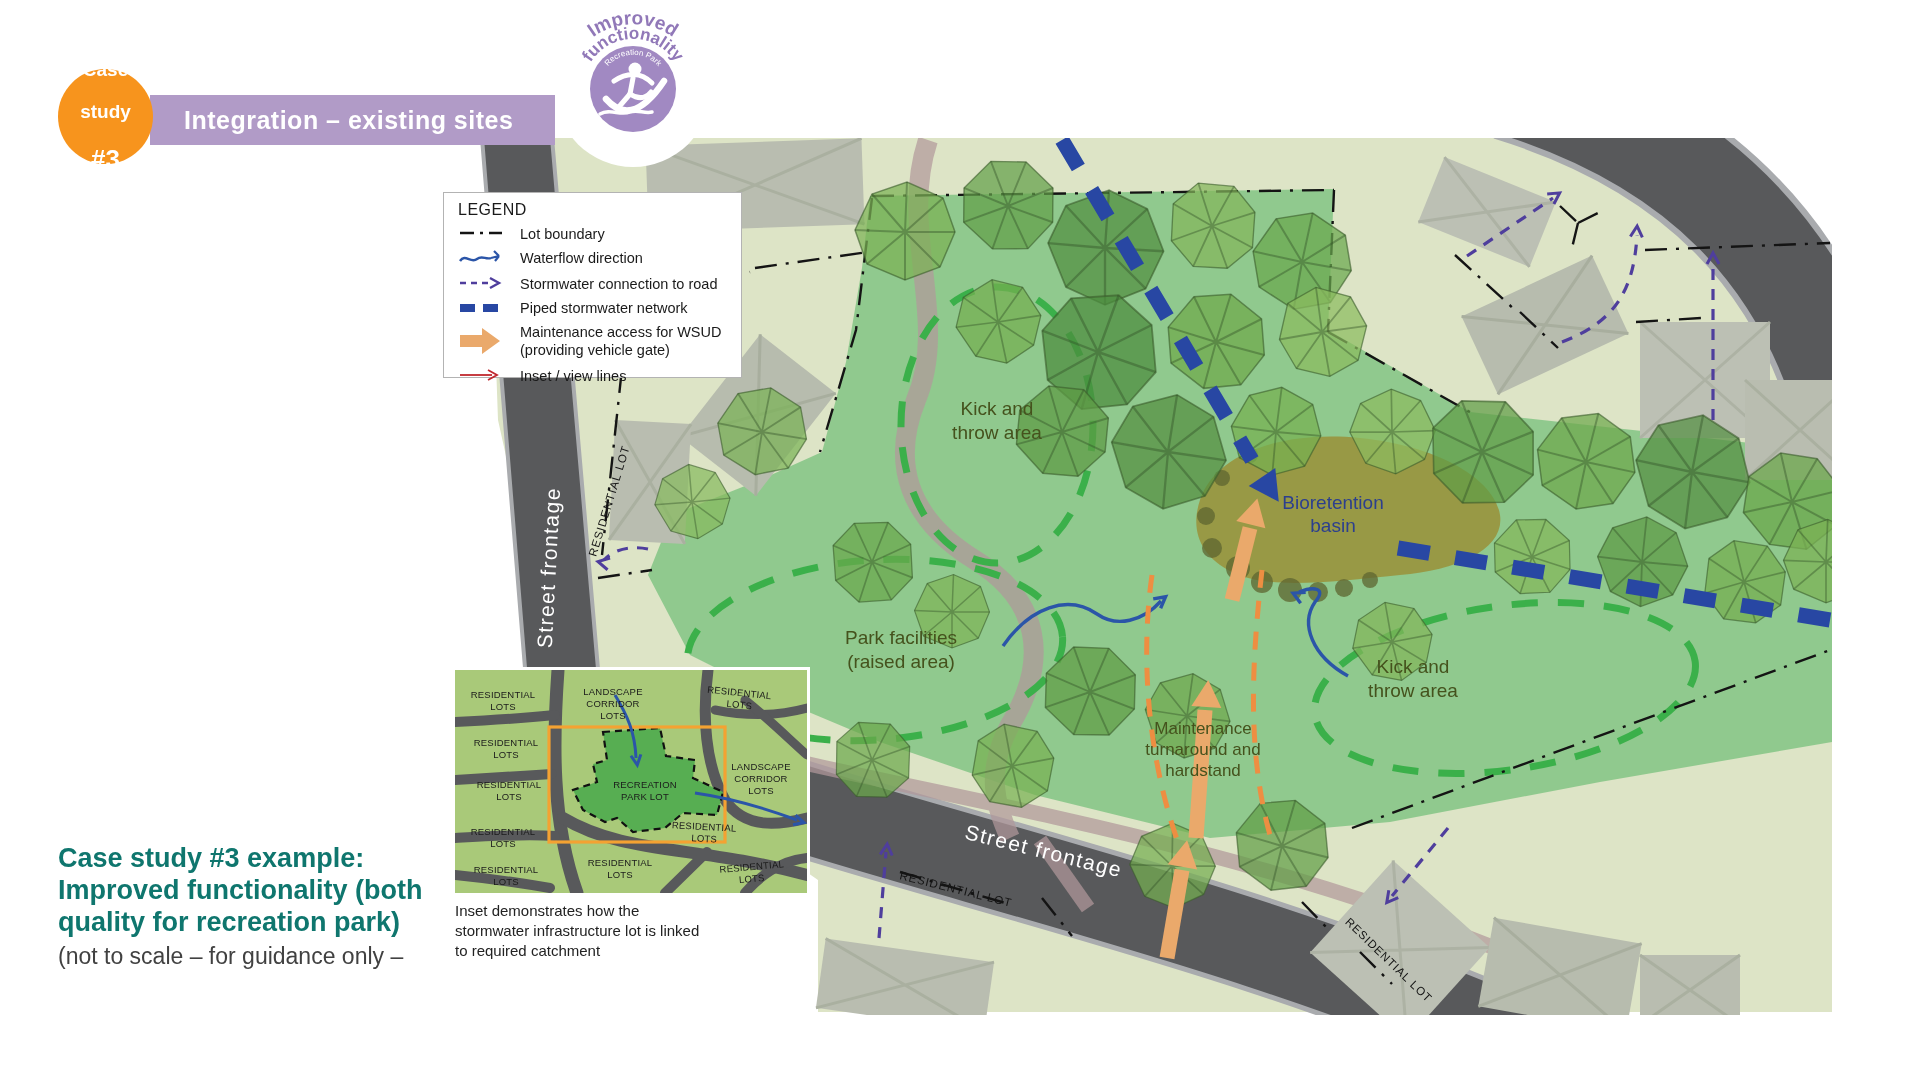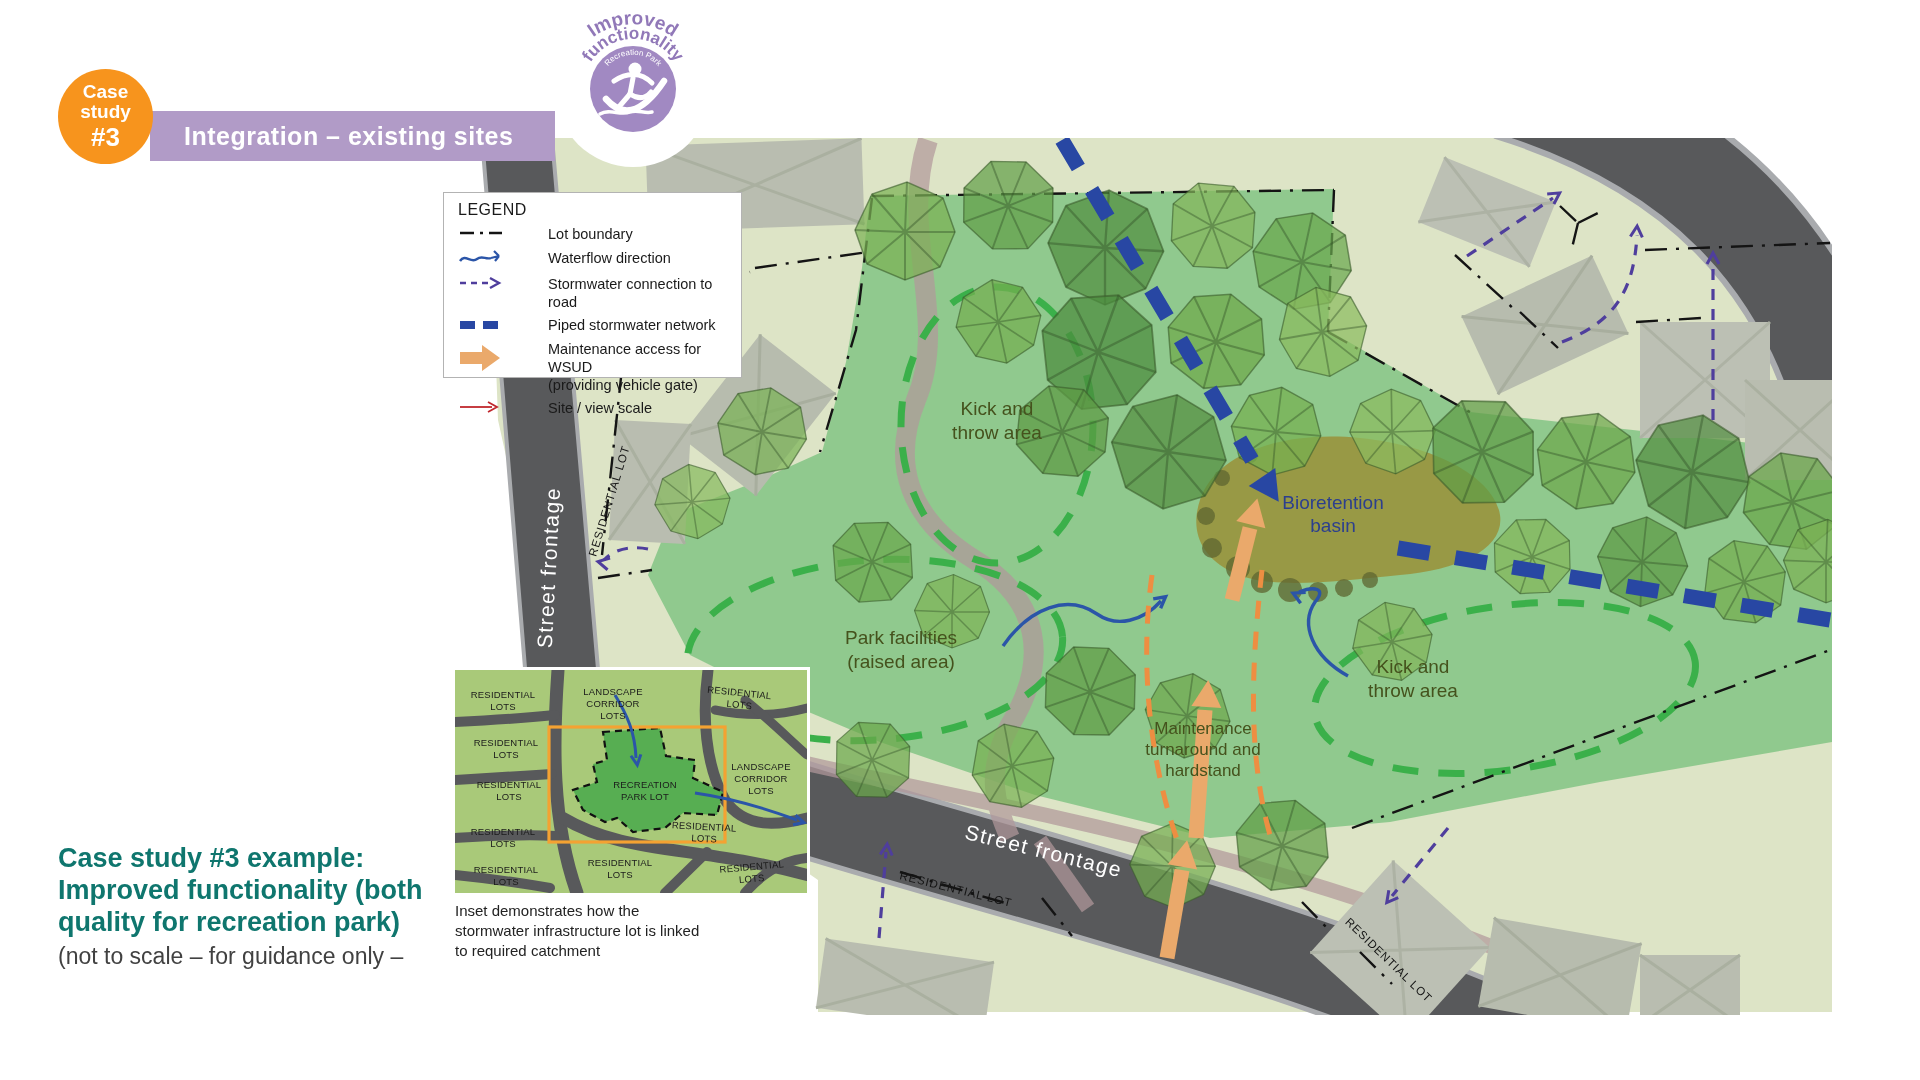--- a/index.html
+++ b/index.html
@@ -1,32 +1,32 @@
 <!DOCTYPE html>
 <html><head>
 <meta charset="utf-8">
 <style>
   html,body{margin:0;padding:0;background:#fff;}
   body{width:1920px;height:1080px;position:relative;overflow:hidden;
        font-family:"Liberation Sans","DejaVu Sans",sans-serif;color:#1a1a1a;}
   .abs{position:absolute;}
   
   #banner{left:150px;top:95px;width:405px;height:50px;background:#b19bc7;
-          display:flex;align-items:center;padding-left:34px;box-sizing:border-box;z-index:3;margin-top:16px;}
+          display:flex;align-items:center;padding-left:34px;box-sizing:border-box;z-index:3;}
   #banner .t{color:#fff;font-size:25px;font-weight:bold;letter-spacing:.5px;}
   #badge{left:58px;top:69px;width:95px;height:95px;border-radius:50%;background:#f7941d;
          display:flex;flex-direction:column;align-items:center;justify-content:center;
-         color:#fff;font-weight:bold;z-index:4;text-align:center;line-height:1.05;}
+         color:#fff;font-weight:bold;z-index:4;text-align:center;line-height:1.05;gap:22px;}
   #badge .s{font-size:19px;} #badge .n{font-size:26px;margin-top:2px;}
   #stamp{left:552px;top:8px;width:162px;height:162px;z-index:4;}
   
   #legend{left:443px;top:192px;width:299px;height:186px;background:#fff;
           border:1px solid #b3b3b3;z-index:6;box-sizing:border-box;padding:8px 10px 6px 14px;}
   #legend .title{font-size:16px;margin-bottom:6px;letter-spacing:.5px;}
-  .lrow{display:flex;align-items:flex-start;margin-bottom:5px;gap:28px;}
+  .lrow{display:flex;align-items:flex-start;margin-bottom:5px;}
   .lrow .ic{width:62px;flex:0 0 62px;padding-top:1px;}
   .lrow .lb{font-size:14.5px;line-height:18px;}
   
   #inset{left:455px;top:670px;width:352px;height:223px;z-index:5;box-shadow:0 0 0 3px #fff;}
   #caption{left:455px;top:901px;width:290px;font-size:15px;line-height:20px;color:#222;z-index:5;}
   
   #footer{left:58px;top:842px;z-index:5;}
   #footer .h{font-size:27px;font-weight:bold;line-height:32px;color:#0f766e;}
   #footer .n{font-size:23px;line-height:31px;color:#414141;margin-top:3px;}
   
@@ -339,21 +339,21 @@
       <div>(providing vehicle gate)</div>
     </span>
   </div>
   <div class="lrow">
     <span class="ic">
       <svg width="46" height="14">
           <path d="M2 7 H34" stroke="#c0272d" stroke-width="1.8" fill="none"></path>
           <path d="M30 2 L39 7 L30 12" stroke="#c0272d" stroke-width="1.8" fill="none"></path>
         </svg>
     </span>
-    <span class="lb">Site / view scale</span>
+    <span class="lb">Inset / view lines</span>
   </div>
 </div>
 
 <svg id="inset" class="abs" viewBox="0 0 352 223">
   <rect width="352" height="223" fill="#a9c979"></rect>
   <g stroke="#58595b" fill="none" stroke-linecap="round">
     <path d="M103 0 C98 70 96 150 122 223" stroke-width="13"></path>
     <path d="M0 52 C40 50 70 48 100 45" stroke-width="10"></path>
     <path d="M0 110 C35 108 65 106 97 104" stroke-width="10"></path>
     <path d="M0 168 C35 166 68 164 100 166" stroke-width="10"></path>

